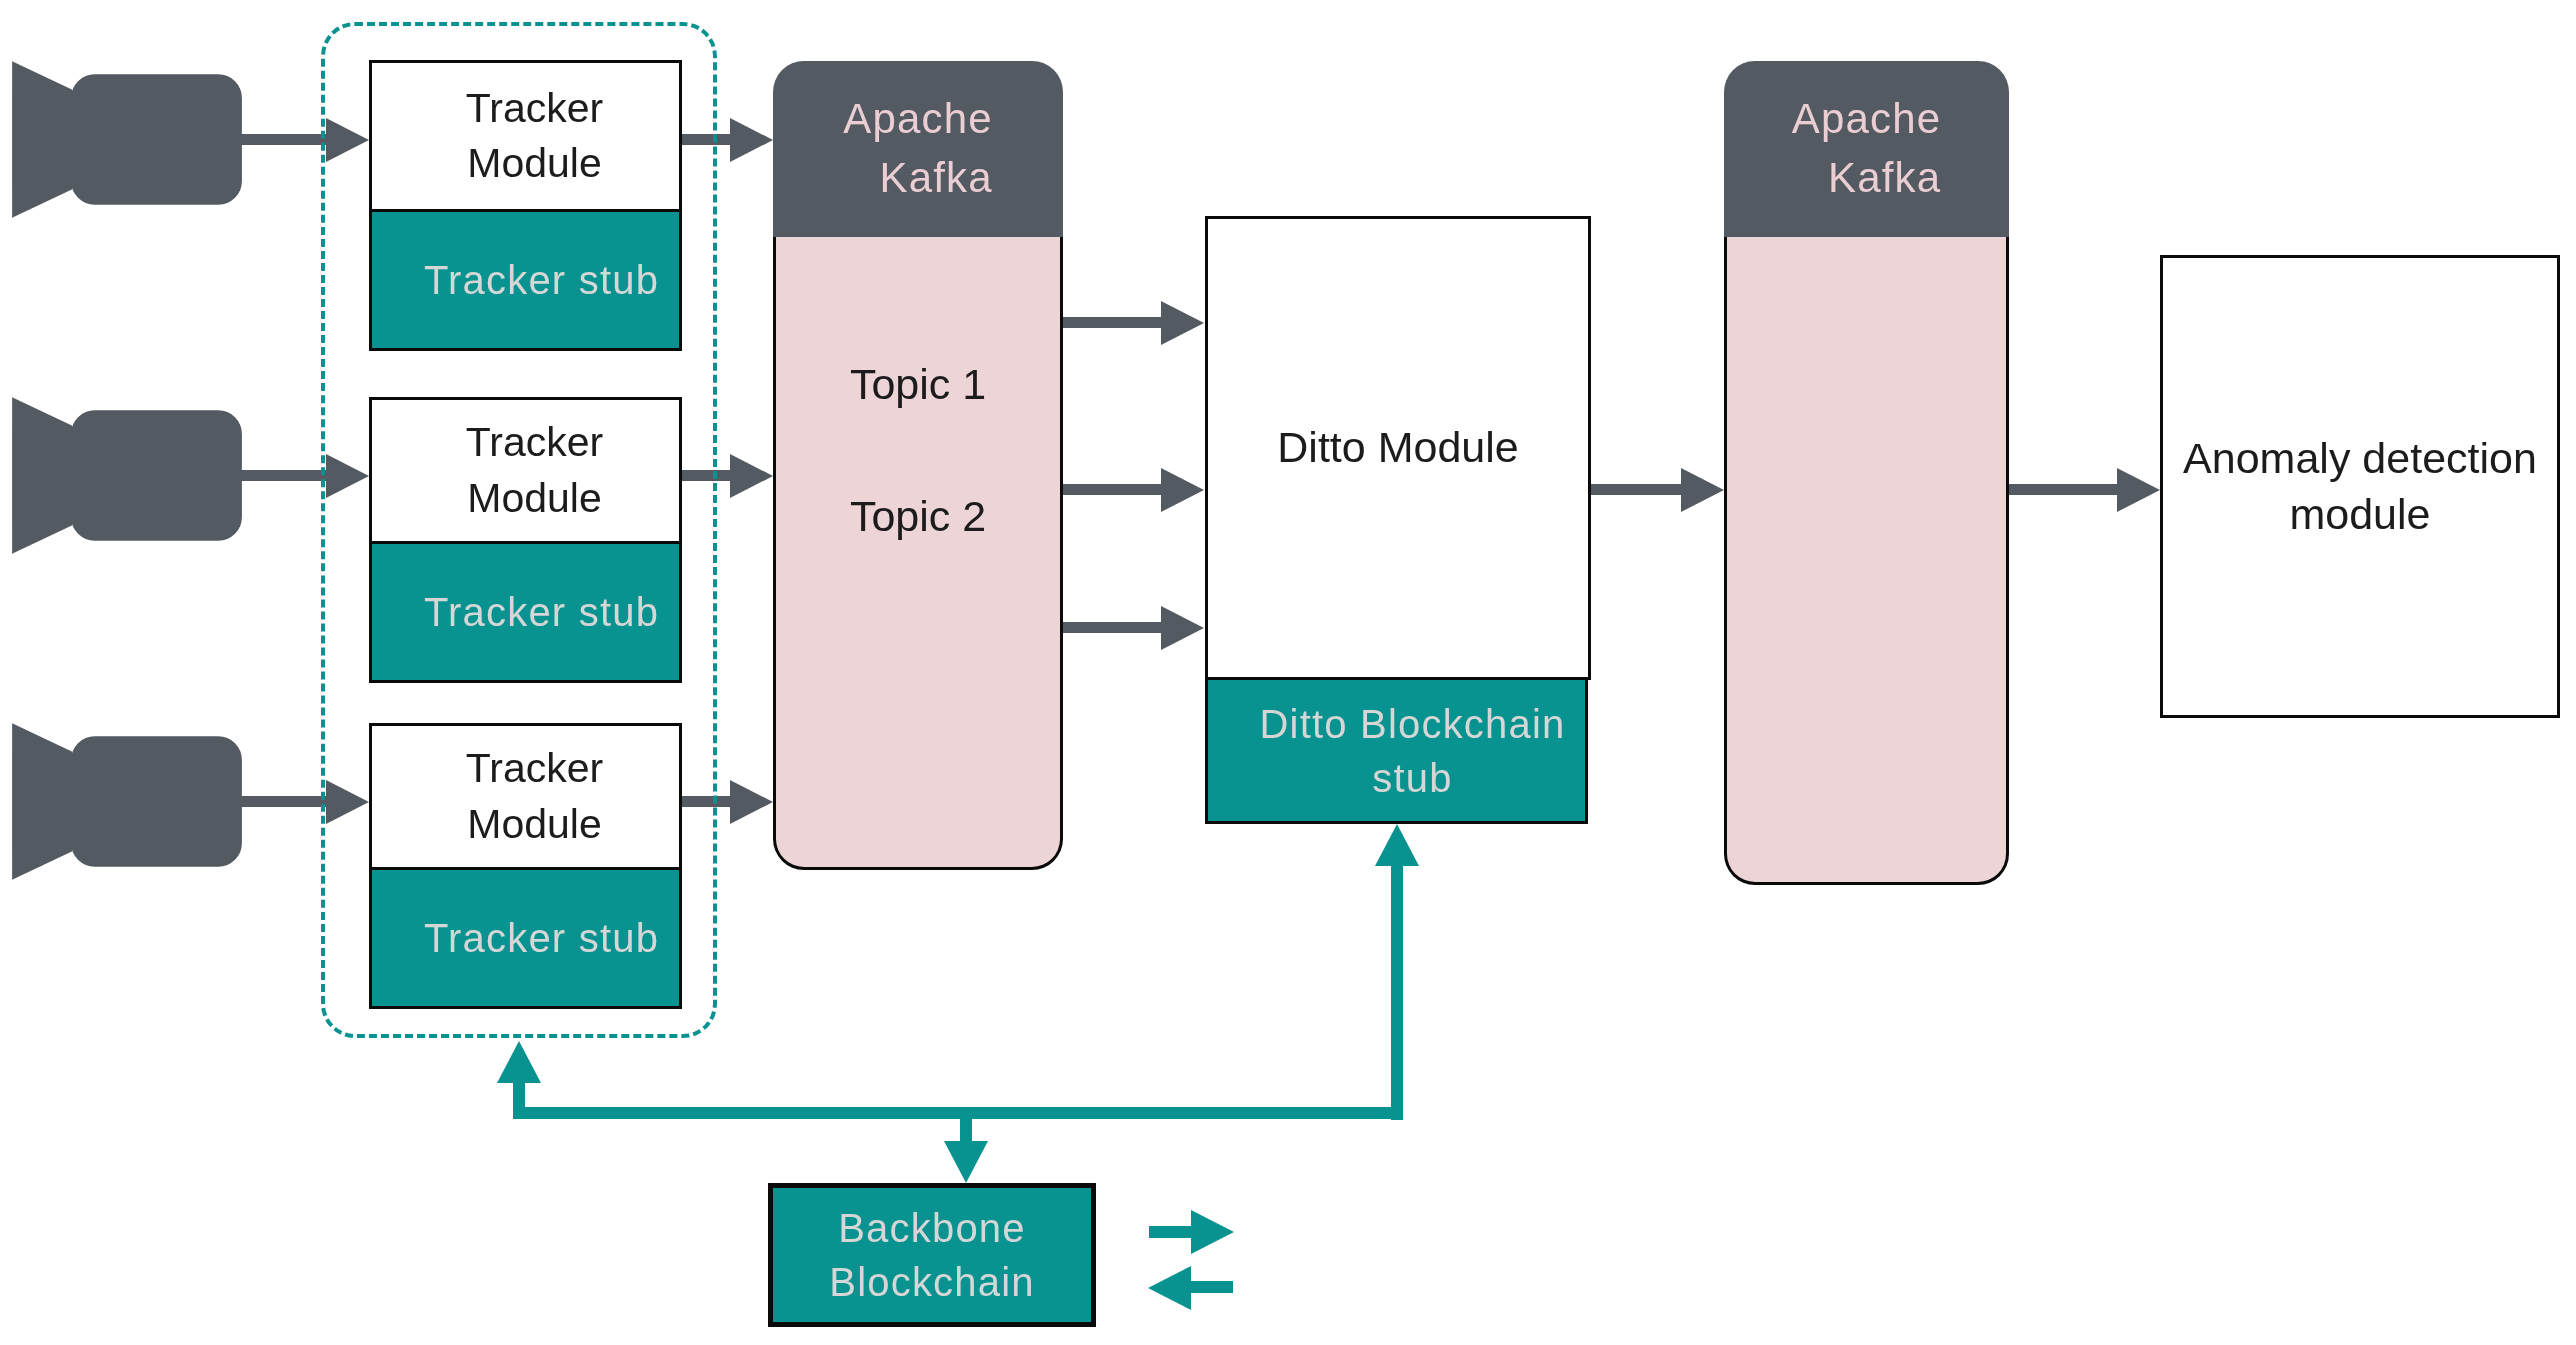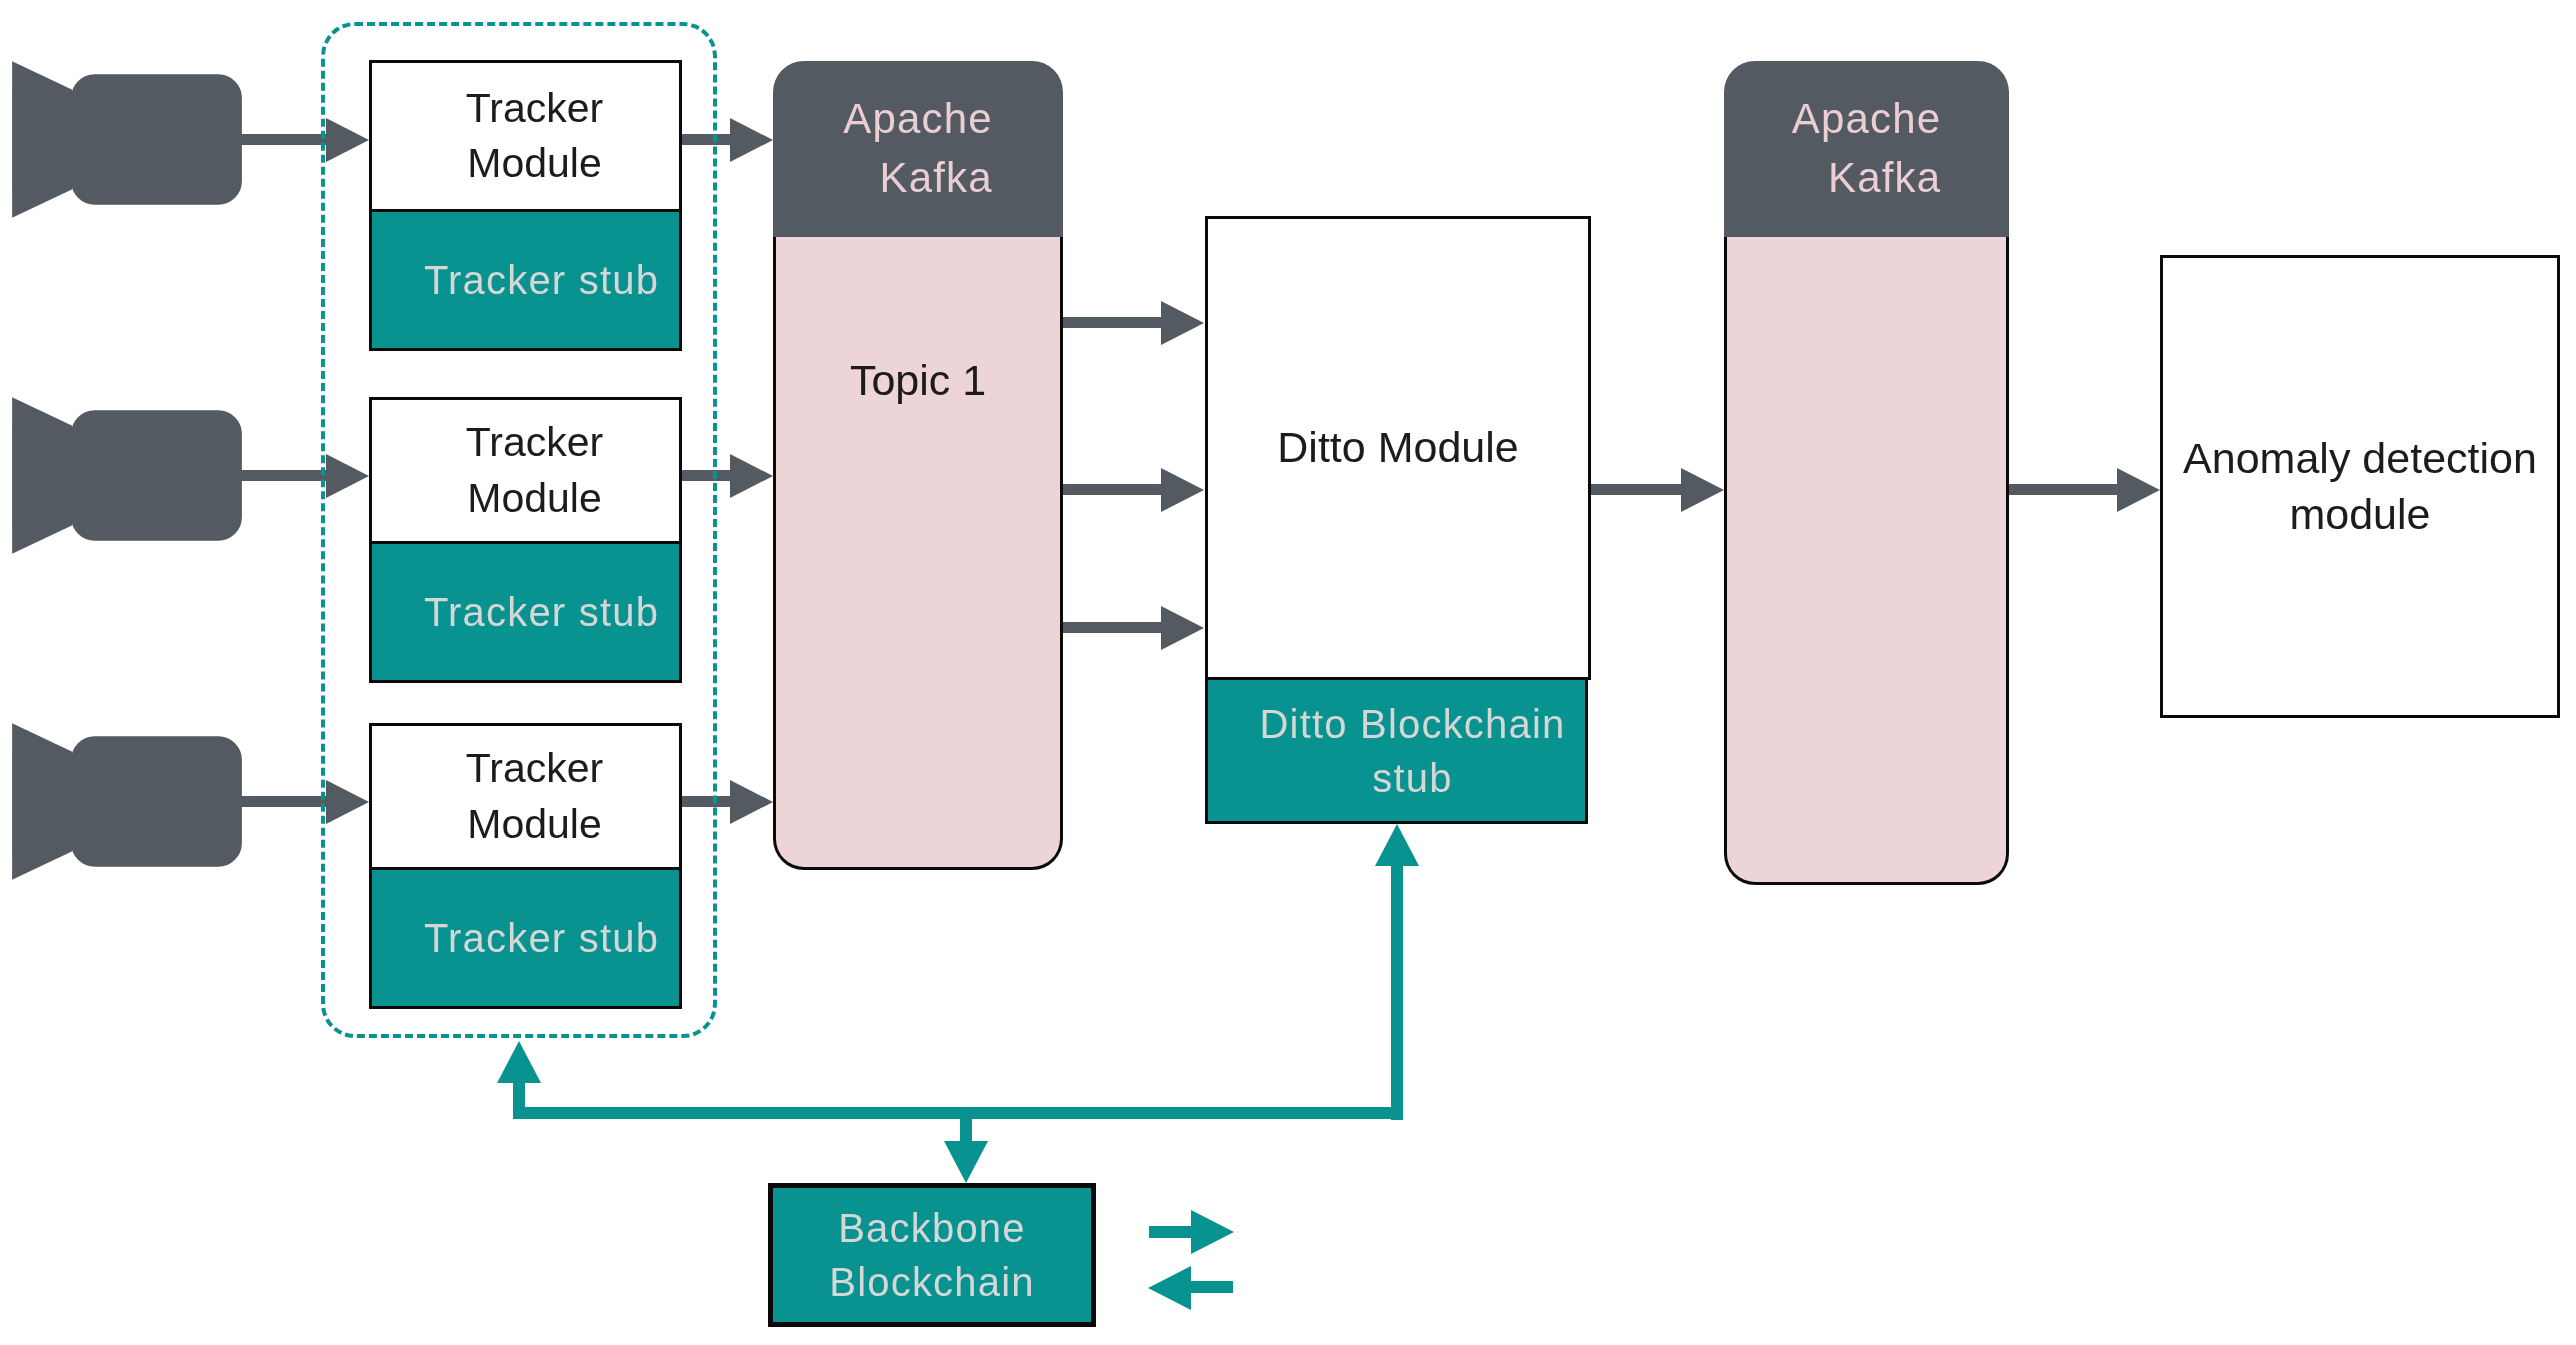--- a/index.html
+++ b/index.html
@@ -51,21 +51,21 @@
     text-align:right;white-space:pre-line;z-index:2;
   }
   .kafka .kbody{
     position:absolute;left:0;right:0;top:176px;bottom:0;
     background:var(--pink);
     border:3.1px solid var(--ink);border-top:0;
     border-radius:0 0 31px 31px;z-index:1;
   }
   .kafka .klabel{
     position:absolute;left:0;right:0;height:56px;z-index:3;
-    display:flex;align-items:flex-start;justify-content:center;
+    display:flex;align-items:flex-end;justify-content:center;
   }
 
   
   .garrow{position:absolute;height:43px;}
   .garrow .shaft{
     position:absolute;left:0;right:39px;top:16px;height:11.2px;background:var(--gray);
   }
   .garrow .head{
     position:absolute;right:0;top:0;width:0;height:0;
     border-top:22px solid transparent;border-bottom:22px solid transparent;
@@ -175,20 +175,23 @@
 
   <div class="kafka" style="left:773px;top:61px;width:290px;height:809px;">
     <div class="khead f-kafka">
       <span>Apache
 Kafka</span>
     </div>
     <div class="kbody"></div>
     <div class="klabel f-topic" style="top:294px;">
       <span>Topic 1</span>
     </div>
+    <div class="klabel f-topic" style="top:426px;">
+      <span>Topic 2</span>
+    </div>
   </div>
 
   <div class="box outline white-box f-big" style="left:1205px;top:216px;width:386px;height:464px;">
     <span>Ditto Module</span>
   </div>
   <div class="box outline no-top teal-box f-stub" style="left:1205px;top:680px;width:383px;height:144px;">
     <span>Ditto Blockchain
 stub</span>
   </div>
 

